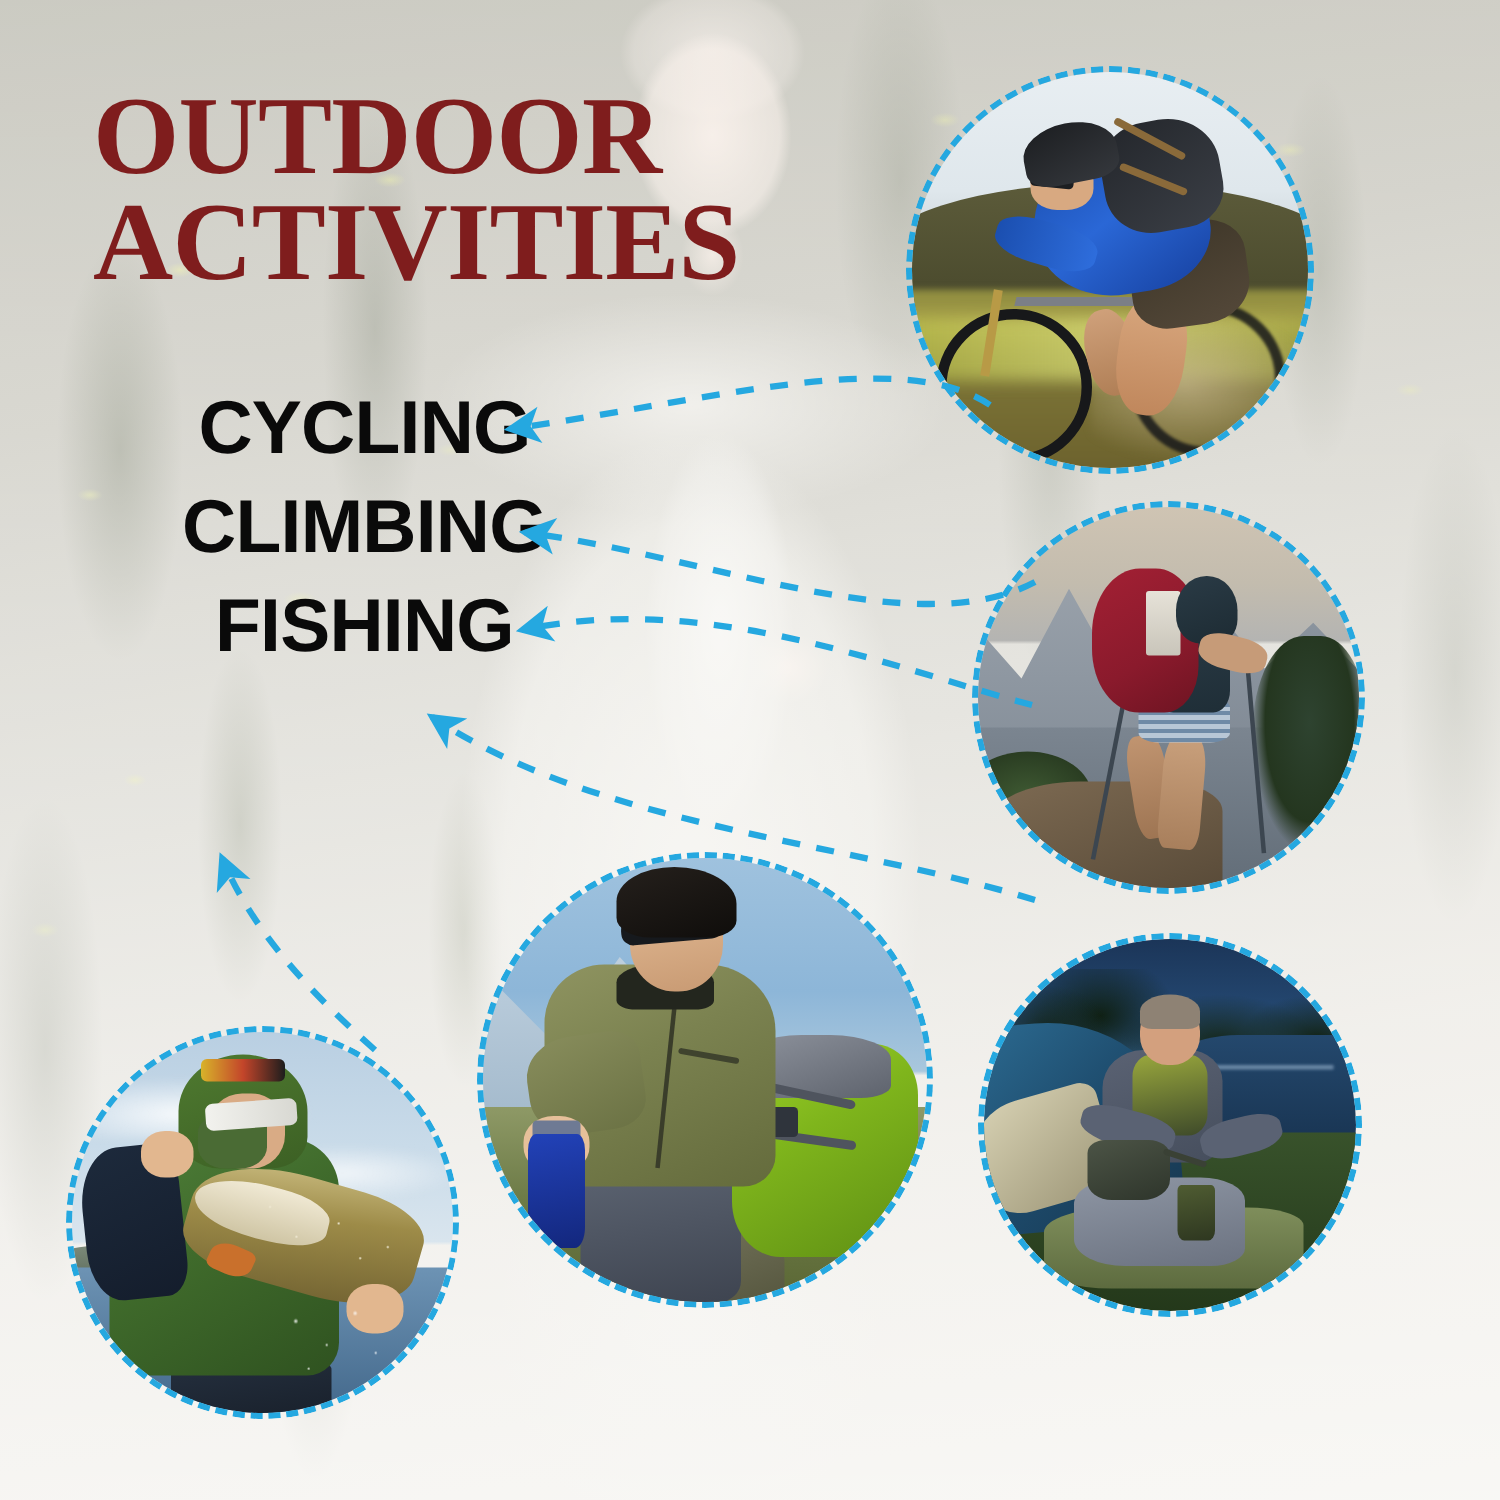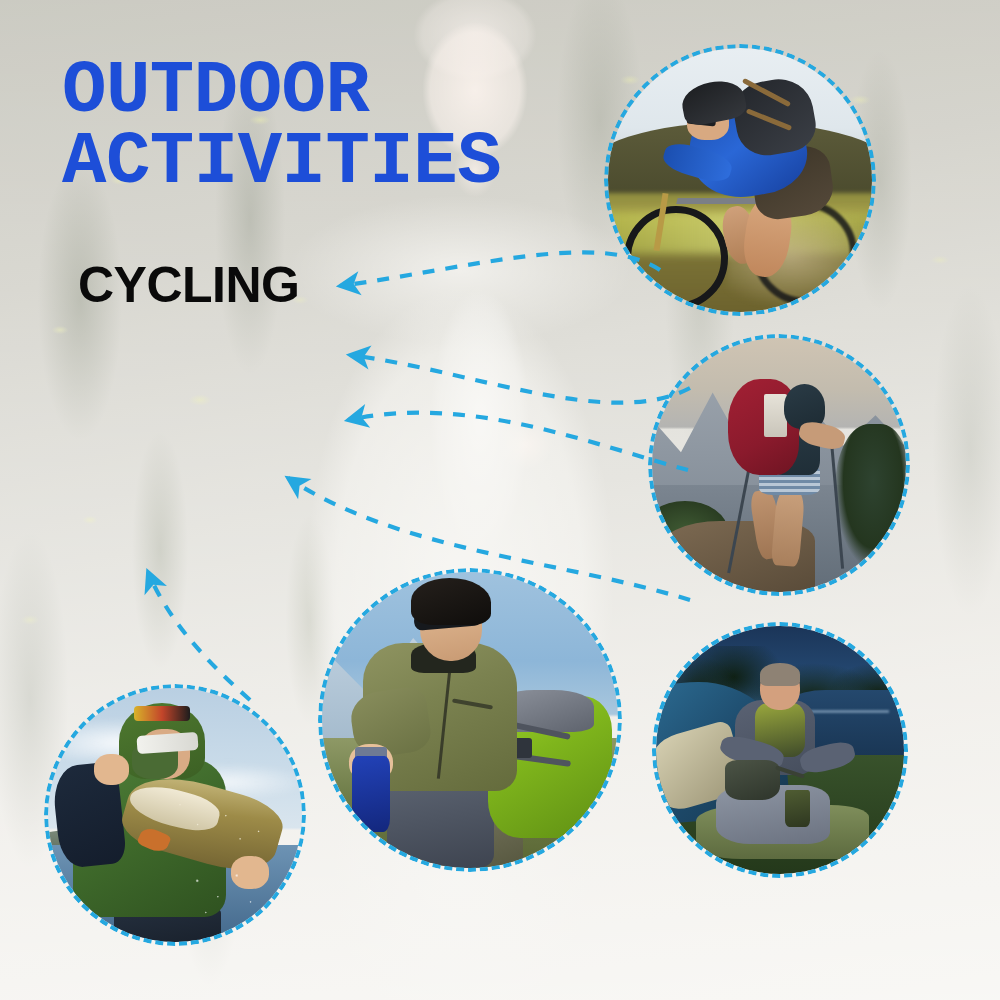--- a/index.html
+++ b/index.html
@@ -62,43 +62,44 @@
       
       radial-gradient(ellipse 150px 180px at 46% 88%, rgba(232,230,222,.8), transparent 85%);
   }
   .bg-wash{
     background:linear-gradient(180deg, rgba(255,255,255,.40) 0%, rgba(255,255,255,.52) 40%, rgba(255,255,255,.62) 75%, rgba(255,255,255,.70) 100%);
   }
 
   
   .headline{
     position:absolute; left:62px; top:56px; width:560px;
-    font-family:Liberation Mono, monospace;
+    font-family:Liberation Serif, serif;
     font-weight:bold;
     font-size:74px;
     line-height:0.96;
     letter-spacing:-0.5px;
-    color:#1d4ed8;
+    color:#7f1d1d;
     text-transform:uppercase;
   }
   .headline span{display:block;}
 
   
   .activities{
     position:absolute; left:78px; top:252px; width:330px;
   }
   .activity{
     font-family:"Liberation Sans", sans-serif;
     font-weight:bold;
     font-size:50px;
     line-height:1.32;
     letter-spacing:-0.5px;
     color:#0a0a0a;
     text-transform:uppercase;
     white-space:nowrap;
+    text-align:center;
   }
 
   
   #arrows{position:absolute;inset:0;width:1000px;height:1000px;pointer-events:none;}
 
   
   .photo{
     position:absolute;
     border-radius:50%;
     overflow:hidden;
@@ -230,20 +231,22 @@
   <div class="bg-layer bg-model"></div>
   <div class="bg-layer bg-wash"></div>
 
   <div class="headline">
     <span>OUTDOOR</span>
     <span>ACTIVITIES</span>
   </div>
 
   <div class="activities">
     <div class="activity">CYCLING</div>
+    <div class="activity">CLIMBING</div>
+    <div class="activity">FISHING</div>
   </div>
 
   <div class="photo" style="left:604px;top:44px;width:272px;height:272px;">
     <div class="scene">
       <div class="cy-sky"></div>
         <div class="cy-hill"></div>
         <div class="cy-ground"></div>
       <div class="cy-streak"></div>
         <div class="cy-dust"></div>
       <div class="cy-wheel cy-w1"></div>

